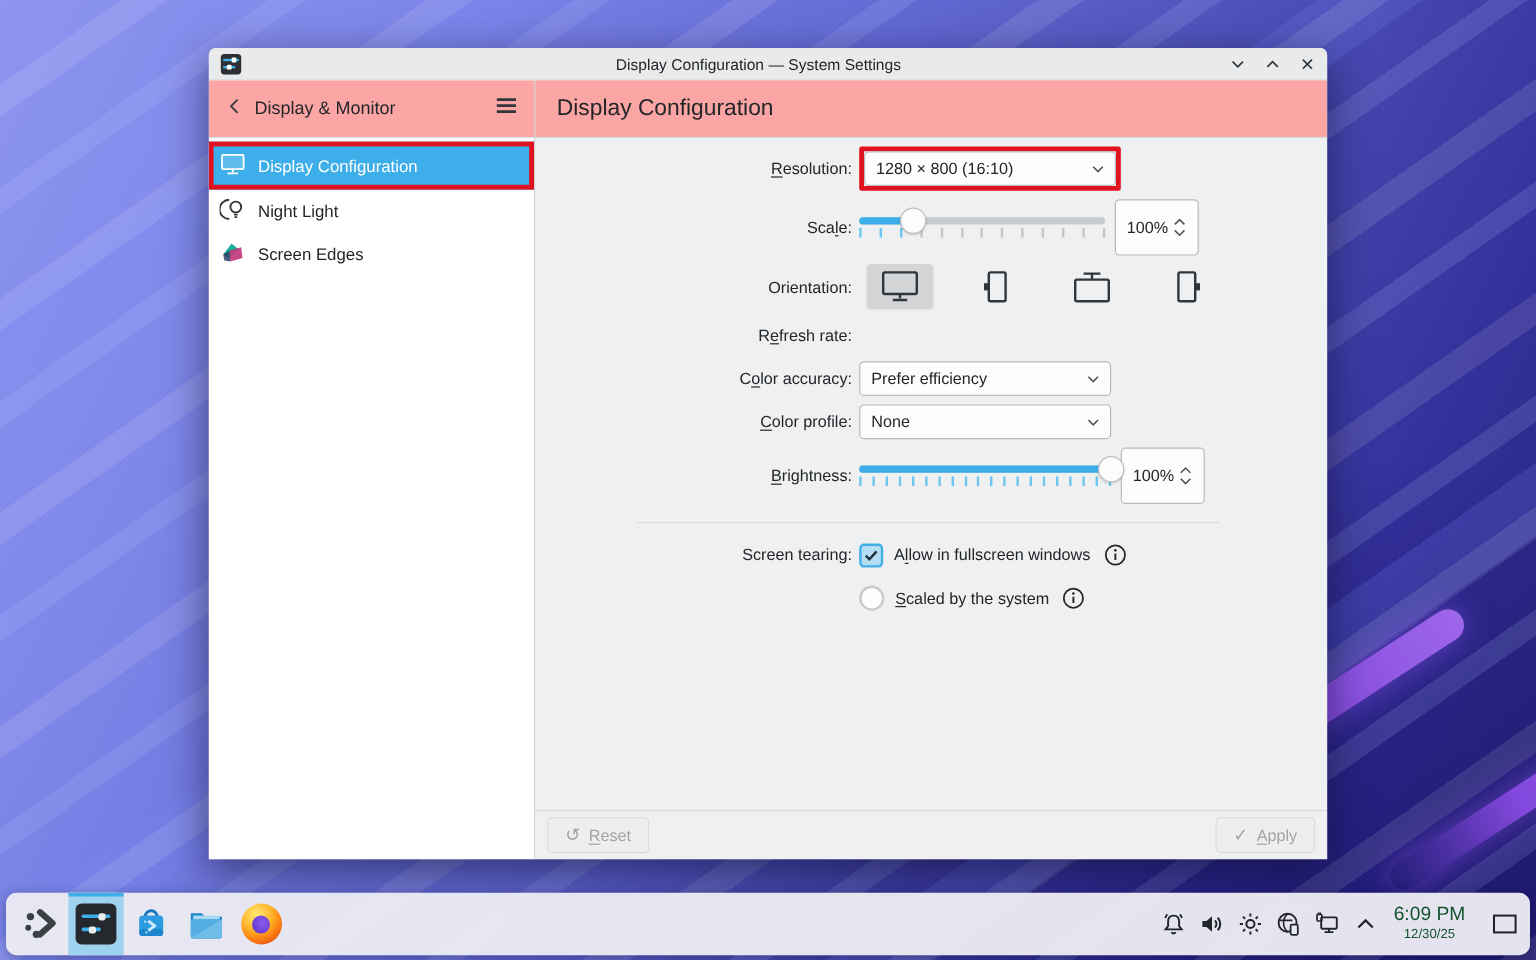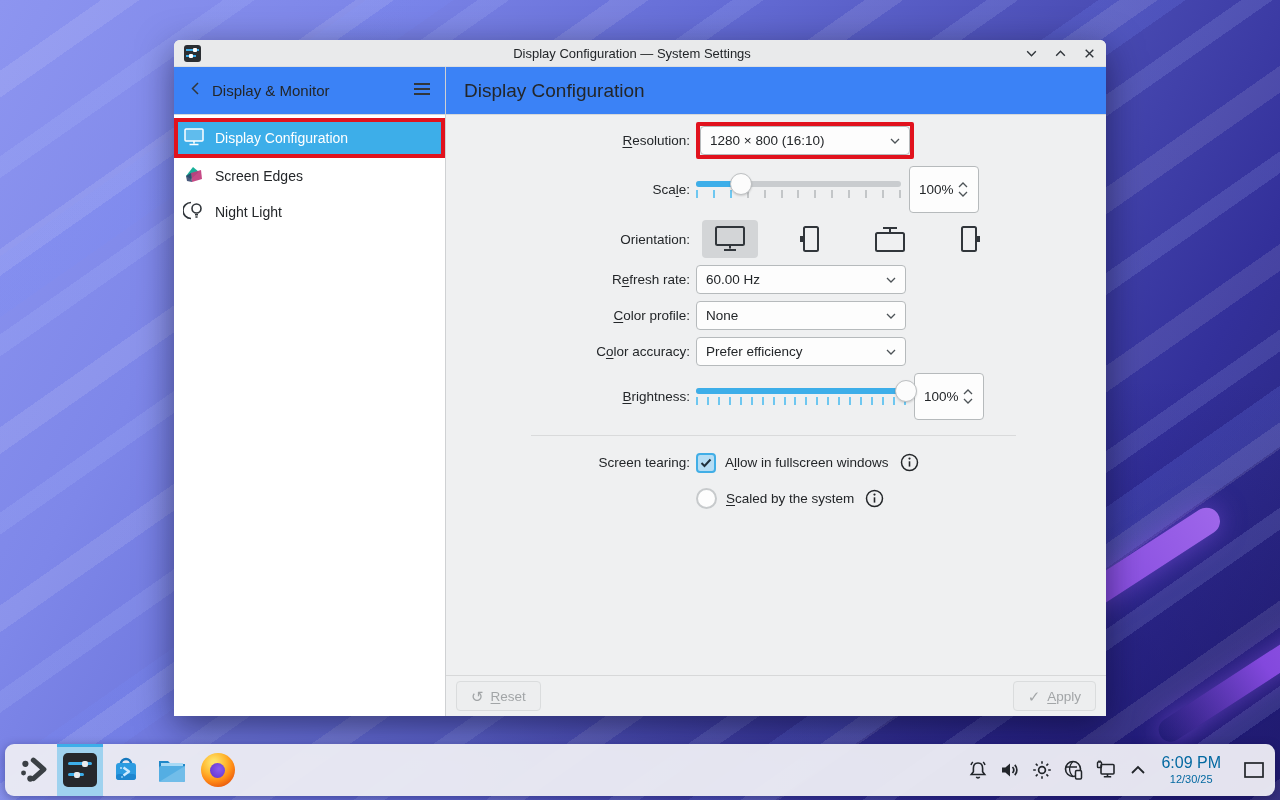--- a/index.html
+++ b/index.html
@@ -35,32 +35,32 @@
   .app-icon b { position:absolute; width:4px; height:4px; background:#fff; border-radius:1px; }
   .app-icon b:nth-child(3){ top:3px; right:4px; } .app-icon b:nth-child(4){ top:9px; left:5px; }
   .title { flex:1; text-align:center; font-size:13px; color:#232629;padding-left:38px; }
   .win-btns { display:flex; gap:16px; align-items:center; }
   .win-btns svg { display:block; cursor:pointer; }
 
   .window-body { flex:1; display:flex; min-height:0; }
   .left-col { width:272px; flex:0 0 auto; border-right:1px solid #cfd1d3; display:flex; flex-direction:column; background:#fff; }
   .right-col { flex:1; display:flex; flex-direction:column; min-width:0; }
 
-  .pane-header { height:48px; flex:0 0 auto; background:#3b82f6; border-bottom:1px solid #d6d8d9; display:flex; align-items:center; }
+  .pane-header { height:48px; flex:0 0 auto; background:#fca5a5; border-bottom:1px solid #d6d8d9; display:flex; align-items:center; }
   .left-col .pane-header { padding:0 14px 0 14px; }
   .back-label { font-size:15px; color:#232629; margin-left:10px; flex:1; }
   .page-title { font-size:19px; color:#232629; padding-left:18px; }
 
   .sidebar-list { background:#fff; flex:1; padding-top:3px; }
   .side-item { height:36px; display:flex; align-items:center; gap:10px; padding-left:9px; font-size:14px; color:#232629; cursor:pointer; }
   .side-item.selected { height:40px; background:#3daee9; color:#fff; border:4px solid #e1121d; padding-left:5px; }
 
   
   .content { flex:1; overflow:hidden; padding-top:7px; }
-  .form-row { display:flex; align-items:center; min-height:29px; margin-bottom:7px; }
+  .form-row { display:flex; align-items:center; min-height:29px; margin-bottom:7px;margin-left:20px; }
   .flabel { width:250px; flex:0 0 auto; text-align:right; padding-right:6px; font-size:13.5px; color:#232629; }
   .accel { text-decoration:underline; text-underline-offset:2px; }
 
   .combo { width:210px; height:29px; background:#fdfdfd; border:1px solid #b6babc; border-radius:4px;
     display:flex; align-items:center; padding:0 9px; font-size:13.5px; color:#232629; cursor:pointer; }
   .combo span { flex:1; }
   .red-ring { border:4px solid #e1121d; border-radius:2px; display:inline-block; }
 
   .slider { position:relative; height:29px; display:flex; flex-direction:column; justify-content:center; }
   .track { position:relative; height:6px; border-radius:3px; background:#c9cccf; }
@@ -108,21 +108,21 @@
   .settings-tile i { position:absolute; left:5px; height:3px; background:#3daee9; border-radius:2px; }
   .settings-tile i:nth-child(1){ top:9px; width:24px; } .settings-tile i:nth-child(2){ top:20px; width:16px; }
   .settings-tile b { position:absolute; width:6px; height:6px; background:#e8eaec; border-radius:2px; }
   .settings-tile b:nth-child(3){ top:7.5px; left:19px; } .settings-tile b:nth-child(4){ top:18.5px; left:11px; }
   .ff-icon { width:34px; height:34px; border-radius:50%;
     background:radial-gradient(circle at 38% 28%, #ffe168 8%, #ffb62e 38%, #ff8b16 58%, #e8560e 82%, #d54708); position:relative; overflow:hidden; }
   .ff-icon::after { content:""; position:absolute; left:9px; top:10px; width:15px; height:15px; border-radius:50%;
     background:radial-gradient(circle at 60% 40%, #8a5cf0, #5f30c8); }
   .tray { margin-left:auto; display:flex; align-items:center; gap:6px; }
   .tray-icon { width:26px; height:26px; display:flex; align-items:center; justify-content:center; cursor:pointer; }
-  .clock { display:flex; flex-direction:column; align-items:center; line-height:1.15; color:#0369a1; margin:0 4px; cursor:pointer; }
+  .clock { display:flex; flex-direction:column; align-items:center; line-height:1.15; color:#14532d; margin:0 4px; cursor:pointer; }
   .clock .time { font-size:16px; }
   .clock .date { font-size:11px; }
   .show-desktop { width:30px; height:40px; display:flex; align-items:center; justify-content:center; cursor:pointer; margin-left:8px; }
 </style>
 </head>
 <body>
 
 <div class="wallpaper">
   <div class="beam beam1"></div>
   <div class="beam beam2"></div>
@@ -171,33 +171,33 @@
       <div class="sidebar-list">
         <div class="side-item selected">
           <span><svg width="22" height="21" viewBox="0 0 22 21">
                 <rect x="2" y="3" width="18" height="12" rx="1" fill="rgba(255,255,255,.18)" stroke="#fff" stroke-width="1.5"></rect>
                 <path d="M11 15 v2.5 M6.5 18.5 h9" stroke="#fff" stroke-width="1.5" fill="none"></path>
               </svg></span>
           <span>Display Configuration</span>
         </div>
         <div class="side-item">
           <span><svg width="22" height="21" viewBox="0 0 22 21">
+                <path d="M8 2.5 A 8 8 0 1 0 8 18.5" fill="none" stroke="#31363b" stroke-width="1.6"></path>
+                <circle cx="13.5" cy="8.5" r="4.5" fill="none" stroke="#31363b" stroke-width="1.6"></circle>
+                <path d="M12 14.8 h3 M12.4 17 h2.2" stroke="#31363b" stroke-width="1.4" fill="none"></path>
+              </svg></span>
+          <span>Night Light</span>
+        </div>
+        <div class="side-item">
+          <span><svg width="22" height="21" viewBox="0 0 22 21">
                 <polygon points="3,12 10,3 16,8 8,15" fill="#19b099"></polygon>
                 <polygon points="8,9 18,6 19,15 9,18" fill="#c13b7c" opacity="0.92"></polygon>
                 <polygon points="3,12 8,9 9,18 4,17" fill="#2c3e66" opacity="0.85"></polygon>
               </svg></span>
           <span>Screen Edges</span>
-        </div>
-        <div class="side-item">
-          <span><svg width="22" height="21" viewBox="0 0 22 21">
-                <path d="M8 2.5 A 8 8 0 1 0 8 18.5" fill="none" stroke="#31363b" stroke-width="1.6"></path>
-                <circle cx="13.5" cy="8.5" r="4.5" fill="none" stroke="#31363b" stroke-width="1.6"></circle>
-                <path d="M12 14.8 h3 M12.4 17 h2.2" stroke="#31363b" stroke-width="1.4" fill="none"></path>
-              </svg></span>
-          <span>Night Light</span>
         </div>
       </div>
     </div>
 
     <div class="right-col">
       <div class="pane-header">
         <span class="page-title">Display Configuration</span>
       </div>
 
       <div class="content">
@@ -273,42 +273,36 @@
           <button class="orient-btn">
             <svg width="36" height="28" viewBox="0 0 36 28">
                 <rect x="10" y="2" width="14" height="24" rx="1.5" fill="none" stroke="#31363b" stroke-width="2"></rect>
                 <rect x="24" y="11" width="4" height="6" fill="#31363b"></rect>
               </svg>
           </button>
         </div>
 
         <div class="form-row">
           <span class="flabel"><span>R</span><span class="accel">e</span><span>fresh rate:</span></span>
+        </div>
+
+        <div class="form-row">
+          <span class="flabel"><span>C</span><span class="accel">o</span><span>lor accuracy:</span></span>
           <span class="combo">
-            <span>60.00 Hz</span>
+            <span>Prefer efficiency</span>
             <svg width="10" height="6" viewBox="0 0 10 6">
                 <path d="M1 1 L5 5 L9 1" fill="none" stroke="#4d5357" stroke-width="1.3"></path>
               </svg>
           </span>
         </div>
 
         <div class="form-row">
           <span class="flabel"><span></span><span class="accel">C</span><span>olor profile:</span></span>
           <span class="combo">
             <span>None</span>
-            <svg width="10" height="6" viewBox="0 0 10 6">
-                <path d="M1 1 L5 5 L9 1" fill="none" stroke="#4d5357" stroke-width="1.3"></path>
-              </svg>
-          </span>
-        </div>
-
-        <div class="form-row">
-          <span class="flabel"><span>C</span><span class="accel">o</span><span>lor accuracy:</span></span>
-          <span class="combo">
-            <span>Prefer efficiency</span>
             <svg width="10" height="6" viewBox="0 0 10 6">
                 <path d="M1 1 L5 5 L9 1" fill="none" stroke="#4d5357" stroke-width="1.3"></path>
               </svg>
           </span>
         </div>
 
         <div class="form-row">
           <span class="flabel"><span></span><span class="accel">B</span><span>rightness:</span></span>
           <div class="slider" style="width:210px">
             <div class="track">

